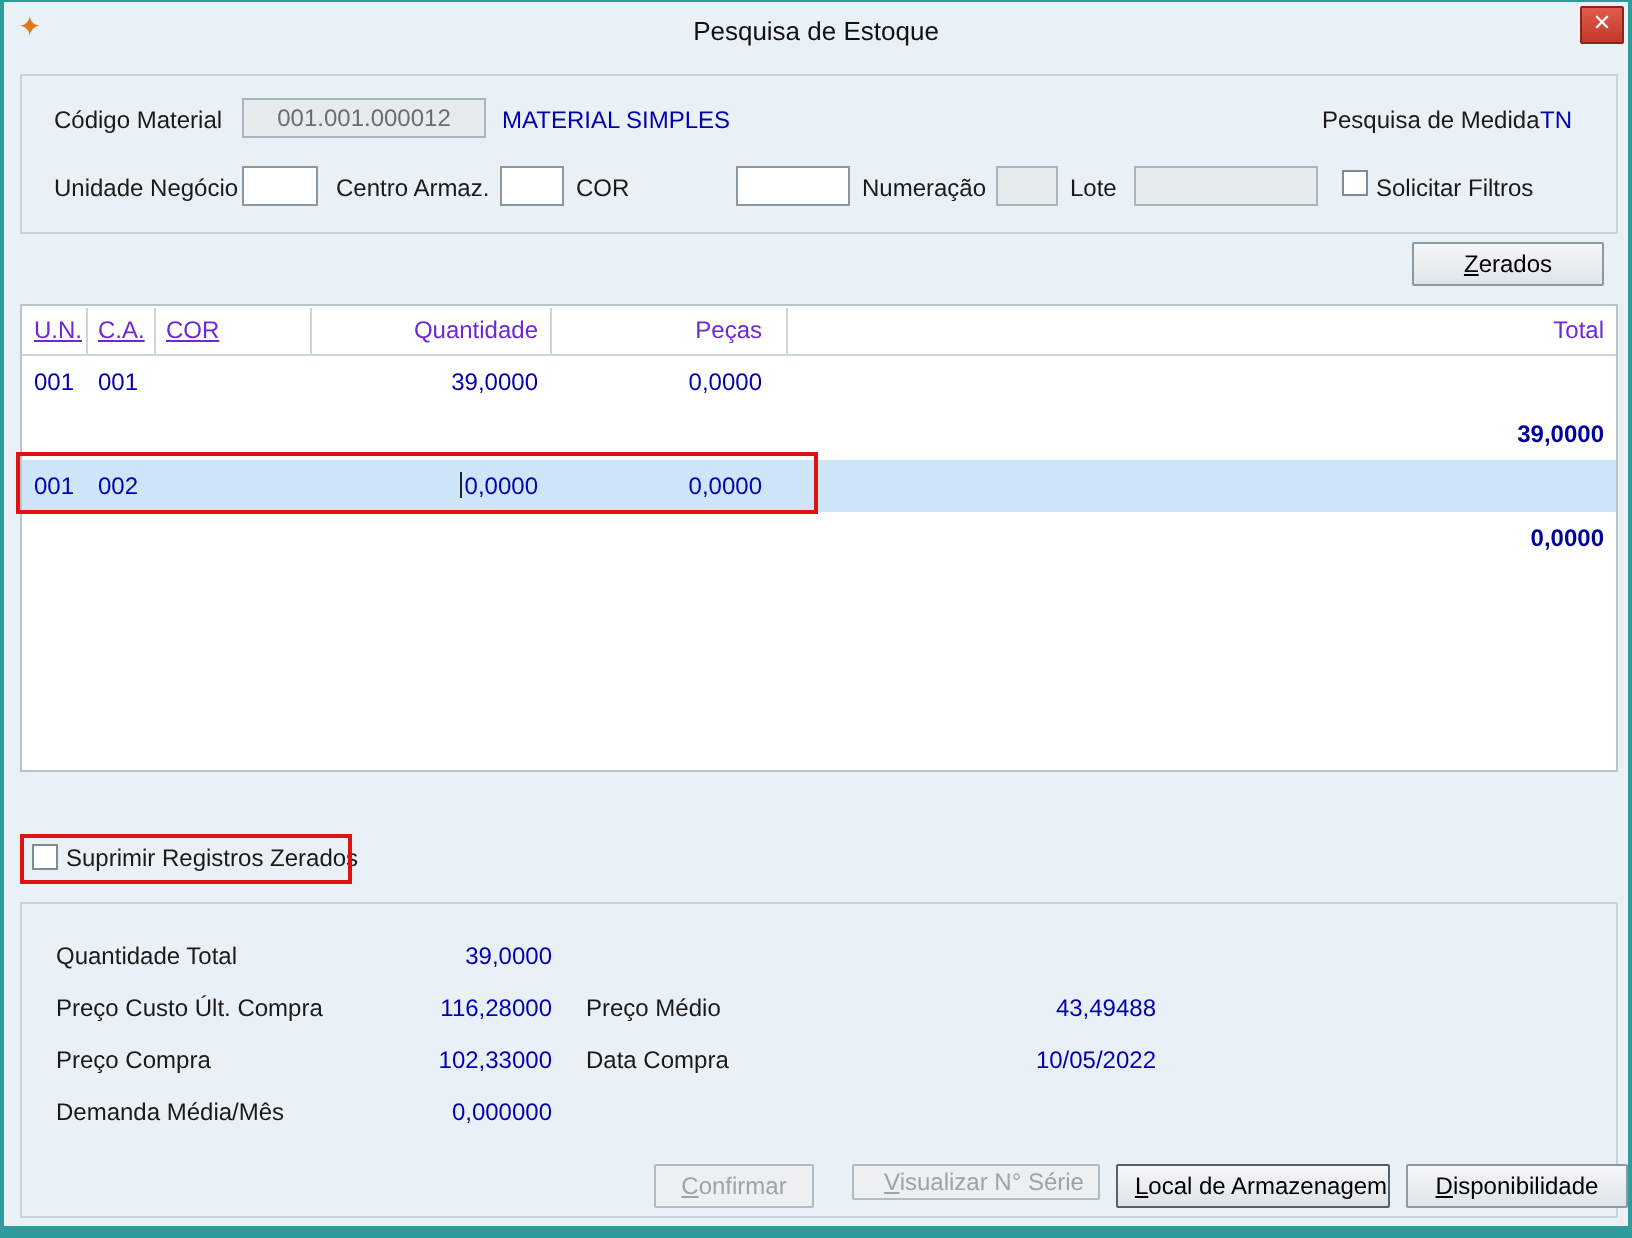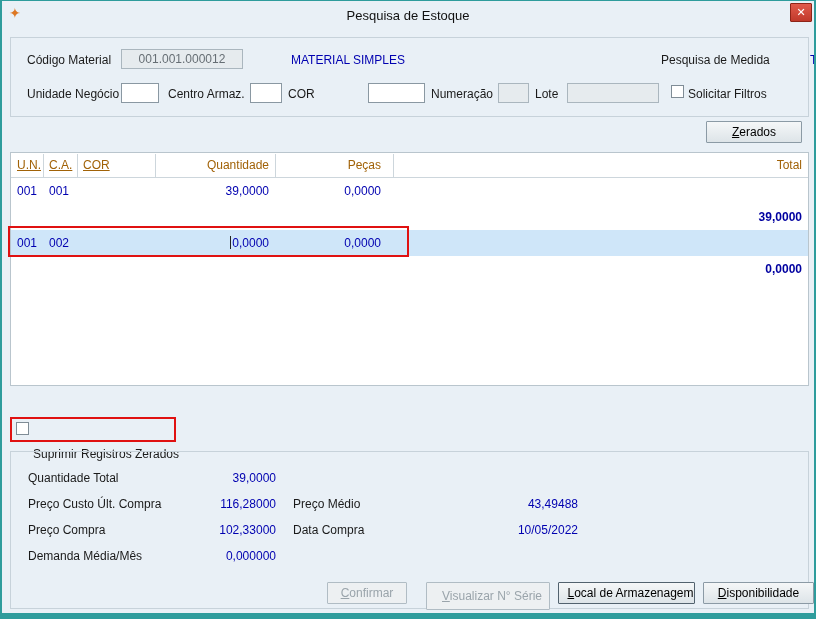--- a/index.html
+++ b/index.html
@@ -11,39 +11,39 @@
 
   .titlebar { position:absolute; left:0; top:0; right:0; height:28px; }
   .title { position:absolute; left:0; right:0; top:7px; text-align:center; font-size:13px; color:#111; }
   .app-icon { position:absolute; left:7px; top:5px; font-size:14px; color:#dd7722; line-height:15px; }
   .close-btn { position:absolute; right:2px; top:2px; width:22px; height:19px;
                background:linear-gradient(#e25a4b,#c0392b); border:1px solid #8e2418; color:#fff;
                font-size:11px; text-align:center; line-height:17px; cursor:pointer; border-radius:1px; }
 
   .panel { position:absolute; border:1px solid #c7d2da; }
   .lbl { position:absolute; white-space:nowrap; color:#1a1a1a; }
-  .val { position:absolute; white-space:nowrap; color:#0000b0;margin-left:40px; }
+  .val { position:absolute; white-space:nowrap; color:#0000b0; }
   .input { position:absolute; height:20px; border:1px solid #8a98a2; background:#fff;
            font:12px "Liberation Sans", sans-serif; padding:0 3px; color:#1a1a1a; }
   .input.disabled { background:#e6ebee; border-color:#aab6be; color:#666e74; }
   .cb { position:absolute; width:13px; height:13px; appearance:none; -webkit-appearance:none;
         background:#fff; border:1px solid #7f8c96; margin:0; }
 
   .btn { position:absolute; font:12px "Liberation Sans", sans-serif;
          background:linear-gradient(#f5f7f8,#dde4e8); border:1px solid #8b9aa5; color:#000;
          cursor:pointer; border-radius:1px; }
   .btn > span { display:block; }
   .btn > span::first-letter { text-decoration:underline; }
   .btn.disabled { color:#9aa4ab; border-color:#b0bcc4; background:#edf0f2; }
   .btn.default { border-color:#52626e; }
 
   .tbl { position:absolute; left:8px; top:151px; width:799px; height:234px;
          background:#fff; border:1px solid #b9c5cd; }
   .tbl-header { position:absolute; left:0; top:0; right:0; height:25px; border-bottom:1px solid #cdd6dc; }
-  .hcell { position:absolute; top:0; line-height:25px; color:#a16207; white-space:nowrap; }
+  .hcell { position:absolute; top:0; line-height:25px; color:#6d28d9; white-space:nowrap; }
   .th-link { text-decoration:underline; cursor:pointer; }
   .vsep { position:absolute; top:1px; width:1px; height:23px; background:#cdd6dc; }
 
   .trow { position:absolute; left:0; right:0; height:26px; line-height:26px; }
   .trow.selected { background:#cfe6f9; }
   .tcell { position:absolute; top:0; white-space:nowrap; color:#0000b0; }
   .c-un { left:6px; width:26px; }
   .c-ca { left:38px; width:26px; }
   .c-qtd { left:144px; width:114px; text-align:right; }
   .c-pecas { left:264px; width:106px; text-align:right; }
@@ -124,21 +124,21 @@
       <span class="tcell c-qtd"><span class="caret"></span><span>0,0000</span></span>
       <span class="tcell c-pecas">0,0000</span>
     </div>
 
     <div class="trow" style="top:103px;">
       <span class="tcell c-total total-val">0,0000</span>
     </div>
   </div>
 
   <input type="checkbox" class="cb" style="left: 14px; top: 421px;">
-  <span class="lbl" style="left:31px; top:446px;">Suprimir Registros Zerados</span>
+  <span class="lbl" style="left:31px; top:421px;">Suprimir Registros Zerados</span>
 
   <div class="panel" style="left:8px; top:450px; width:799px; height:158px;">
     <span class="lbl" style="left:17px; top:19px;">Quantidade Total</span>
     <span class="sum-val" style="left:150px; top:19px; width:115px;">39,0000</span>
 
     <span class="lbl" style="left:17px; top:45px;">Preço Custo Últ. Compra</span>
     <span class="sum-val" style="left:150px; top:45px; width:115px;">116,28000</span>
     <span class="lbl" style="left:282px; top:45px;">Preço Médio</span>
     <span class="sum-val" style="left:450px; top:45px; width:117px;">43,49488</span>
 
@@ -147,21 +147,21 @@
     <span class="lbl" style="left:282px; top:71px;">Data Compra</span>
     <span class="sum-val" style="left:450px; top:71px; width:117px;">10/05/2022</span>
 
     <span class="lbl" style="left:17px; top:97px;">Demanda Média/Mês</span>
     <span class="sum-val" style="left:150px; top:97px; width:115px;">0,000000</span>
   </div>
 
   <button class="btn disabled" style="left:325px; top:581px; width:80px; height:22px;">
     <span>Confirmar</span>
   </button>
-  <button class="btn disabled" style="left:424px; top:581px; width:124px; height:28px;padding-left:8px;">
+  <button class="btn disabled" style="left:424px; top:581px; width:124px; height:18px;padding-left:8px;">
     <span>Visualizar N° Série</span>
   </button>
   <button class="btn default" style="left:556px; top:581px; width:137px; height:22px;padding-left:8px;">
     <span>Local de Armazenagem</span>
   </button>
   <button class="btn" style="left:701px; top:581px; width:111px; height:22px;">
     <span>Disponibilidade</span>
   </button>
 
   <div class="annotation" style="left:6px; top:225px; width:401px; height:31px;"></div>

